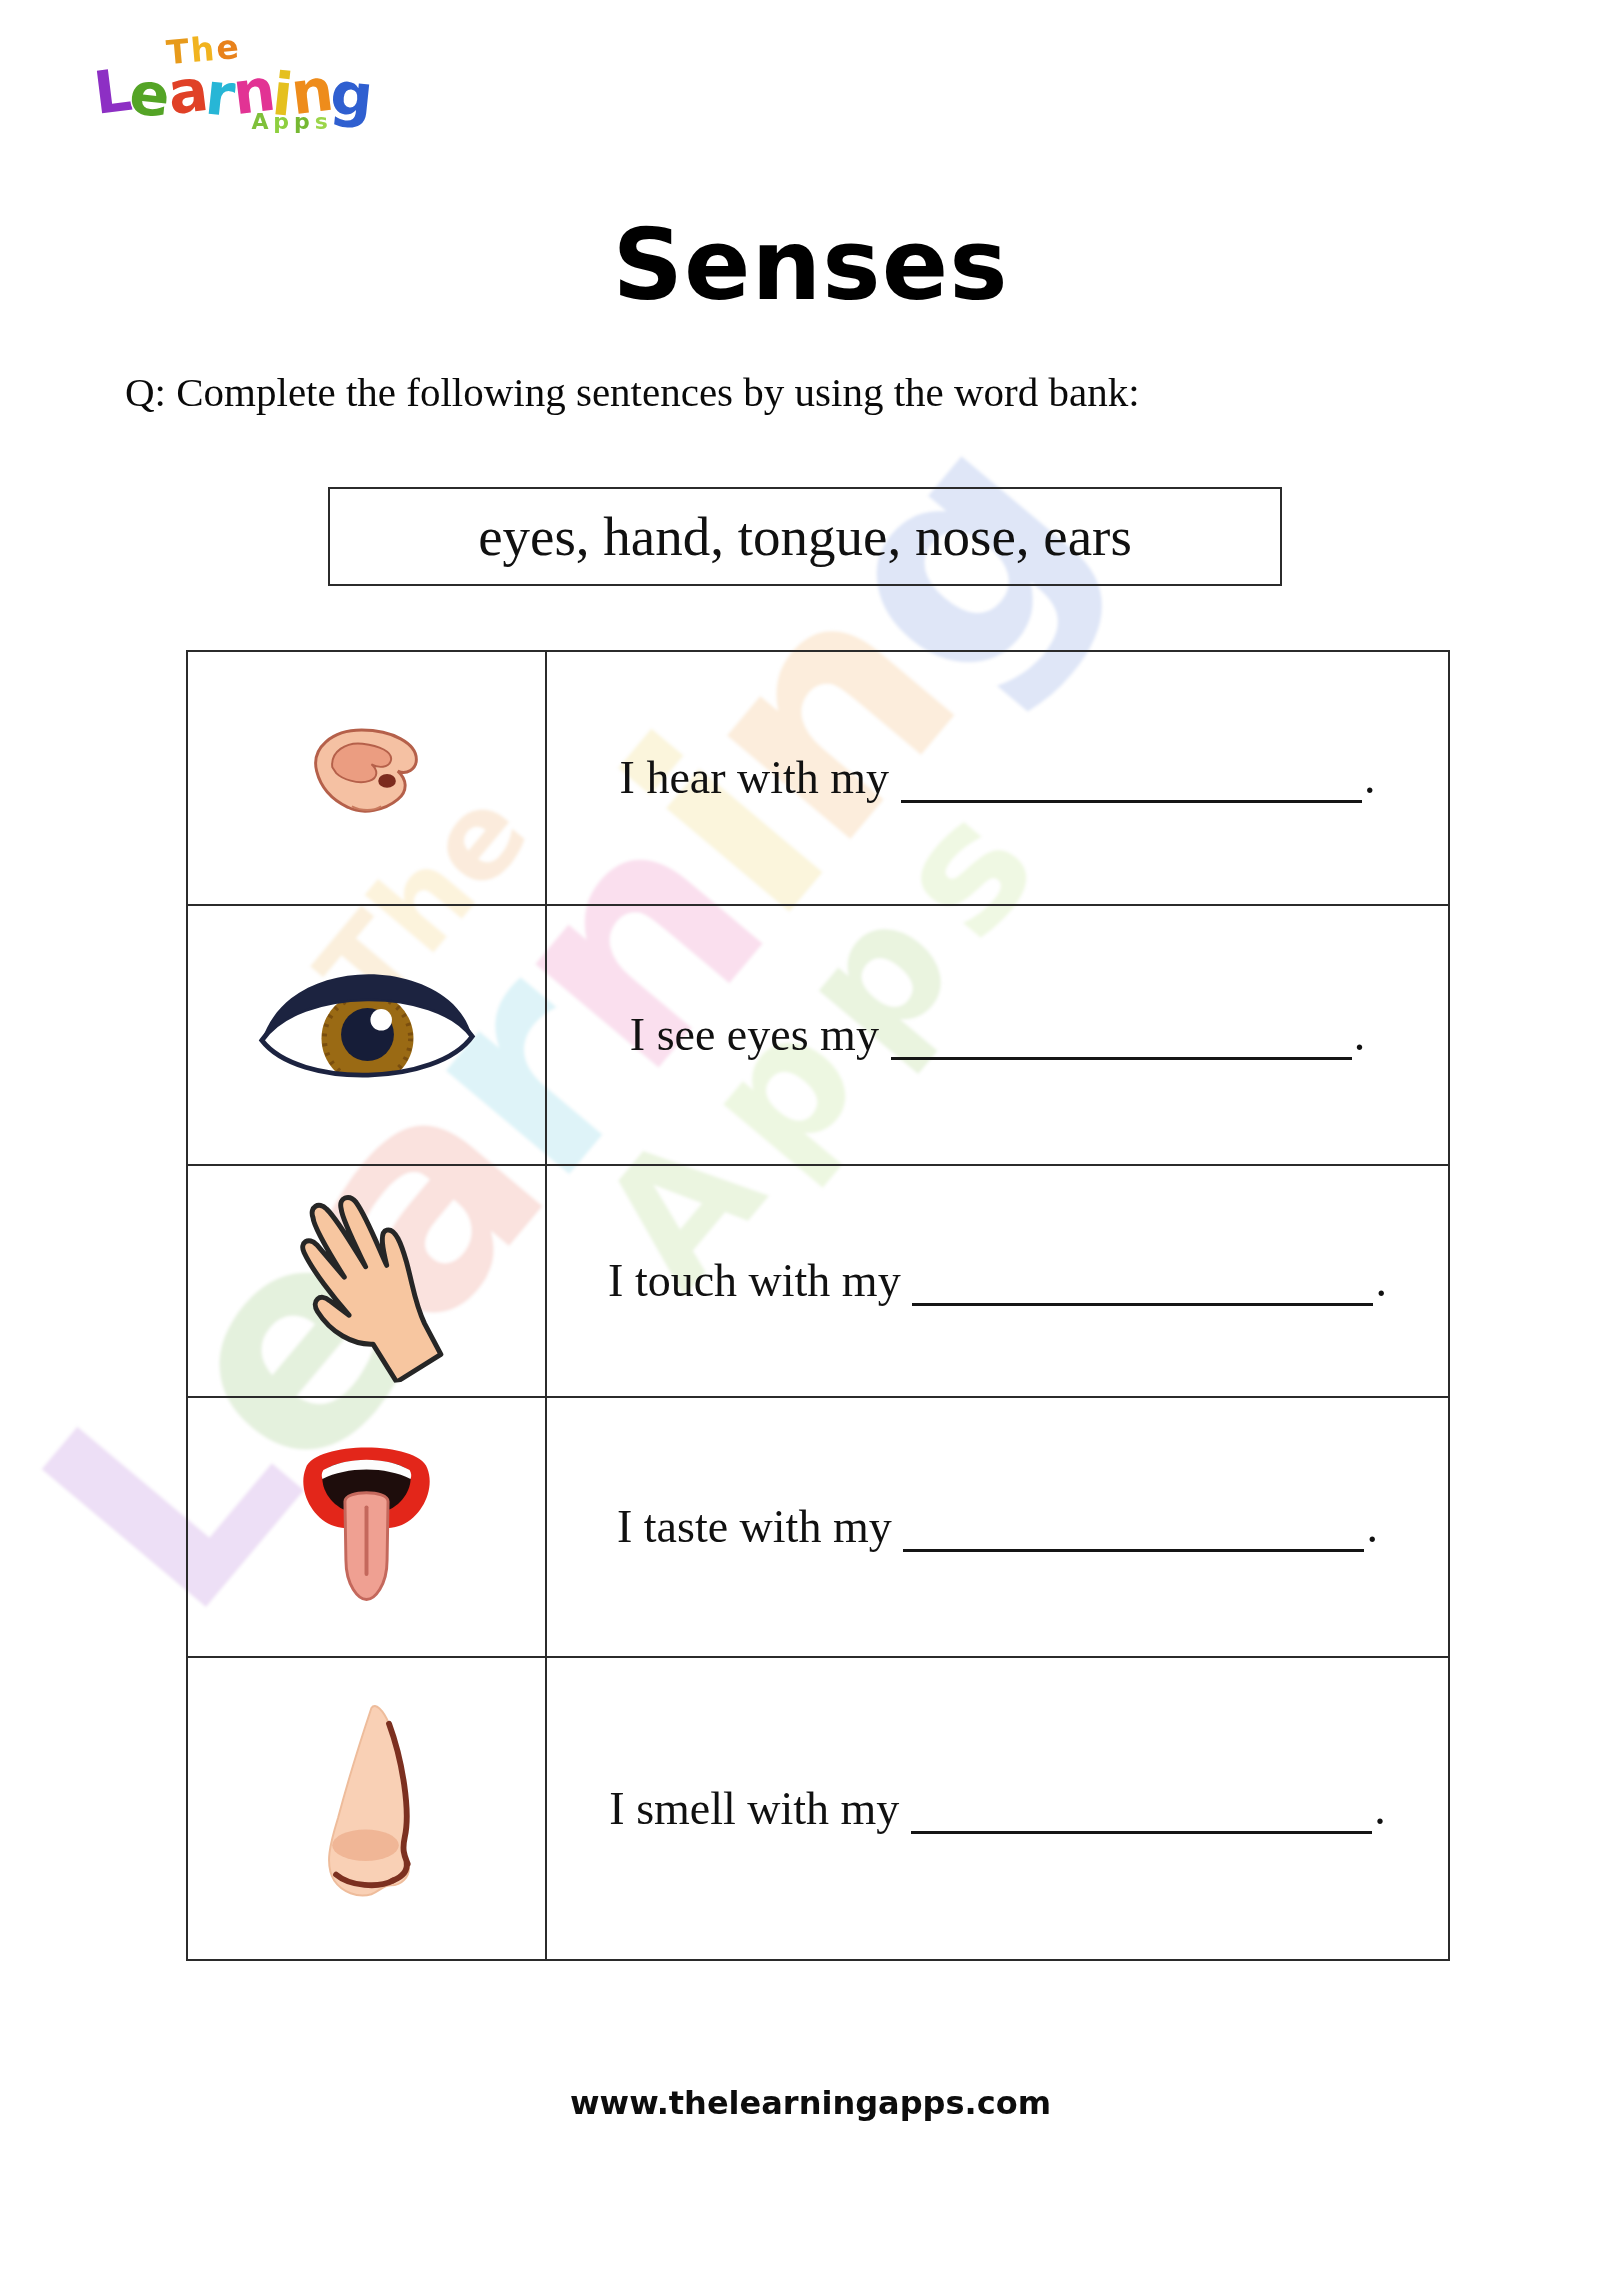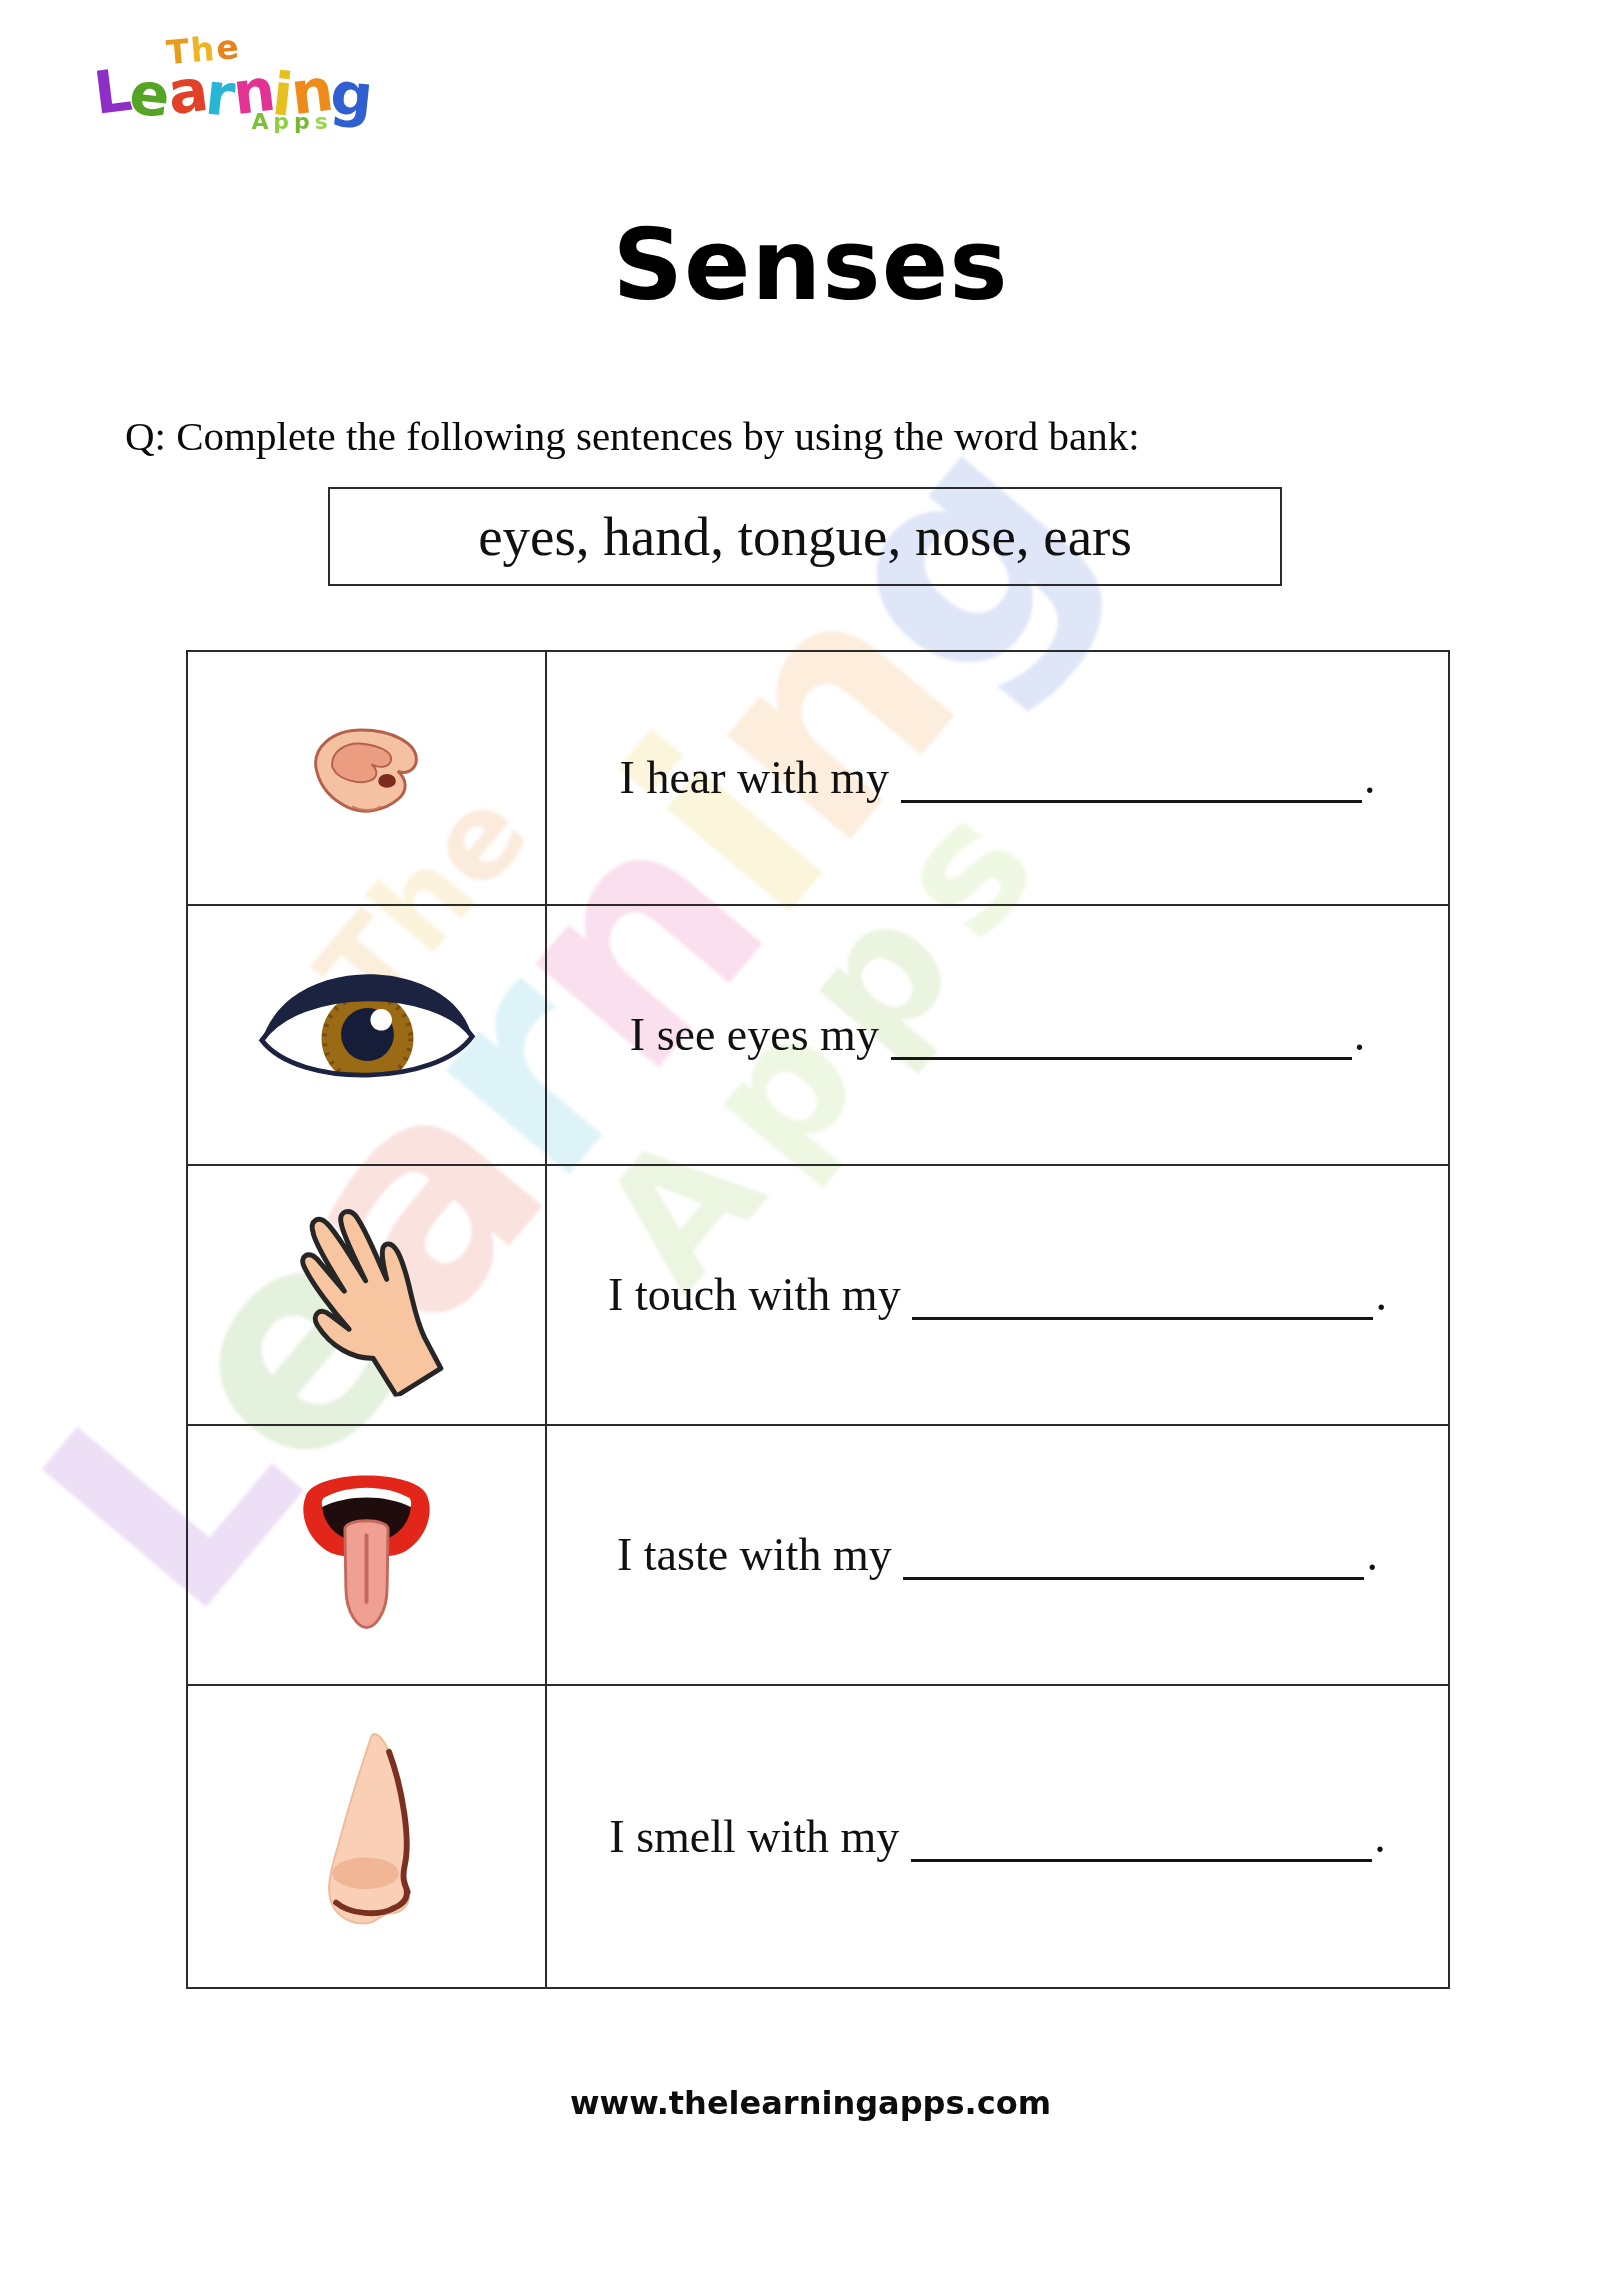--- a/index.html
+++ b/index.html
@@ -43,21 +43,21 @@
   .watermark .bubble-letter{ -webkit-text-stroke:13.7px #fff; }
 
   
   .title{
     position:absolute; top:208px; left:0; width:100%;
     text-align:center; z-index:2;
     font-family:"DejaVu Sans", sans-serif; font-weight:900;
     font-size:98px; color:#000000; letter-spacing:1px;
   }
   .question{
-    position:absolute; left:125px; top:412px; z-index:2;
+    position:absolute; left:125px; top:368px; z-index:2;
     font-size:41px; color:#0a0a0a; white-space:nowrap;
   }
   .word-bank{
     position:absolute; left:328px; top:487px; width:950px; height:95px;
     border:2.9px solid #2b2b2b; z-index:2;
     display:flex; align-items:center; justify-content:center;
     font-size:55px;
   }
 
   
@@ -141,21 +141,21 @@
             </g>
             <path d="M10 80 C48 24 187 24 225 76 C190 126 48 130 10 80 Z" fill="none" stroke="#1c2340" stroke-width="5"></path>
             <path d="M10 80 C48 24 187 24 225 76 C221 62 213 49 201 39 C158 4 83 4 40 37 C27 47 16 62 10 80 Z" fill="#1c2340"></path>
           </svg>
         </td>
         <td class="text-cell">
           <span>I see eyes my</span><span class="blank"></span><span>.</span>
         </td>
       </tr>
 
-      <tr style="height:260px;">
+      <tr style="height:232px;">
         <td class="img-cell">
           <span class="hand-rot">
             <svg width="191" height="211" viewBox="0 0 150 170">
               <g transform="rotate(-26 75 85)">
                 <path d="M52 168 L52 132 C38 124 28 106 28 86 C28 76 38 74 41 84 L48 102 C45 84 42 56 44 40 C45 31 54 31 56 40 L61 74 C61 56 61 28 65 20 C67 11 76 11 78 20 C81 32 80 58 80 76 C82 58 84 34 88 26 C91 17 100 19 101 28 C102 42 97 68 95 84 C99 72 104 58 110 60 C117 62 114 76 110 90 C104 110 98 122 96 140 L94 168 Z" fill="#f7c6a0" stroke="#262626" stroke-width="4" stroke-linejoin="round"></path>
               </g>
             </svg>
           </span>
         </td>
         <td class="text-cell">

